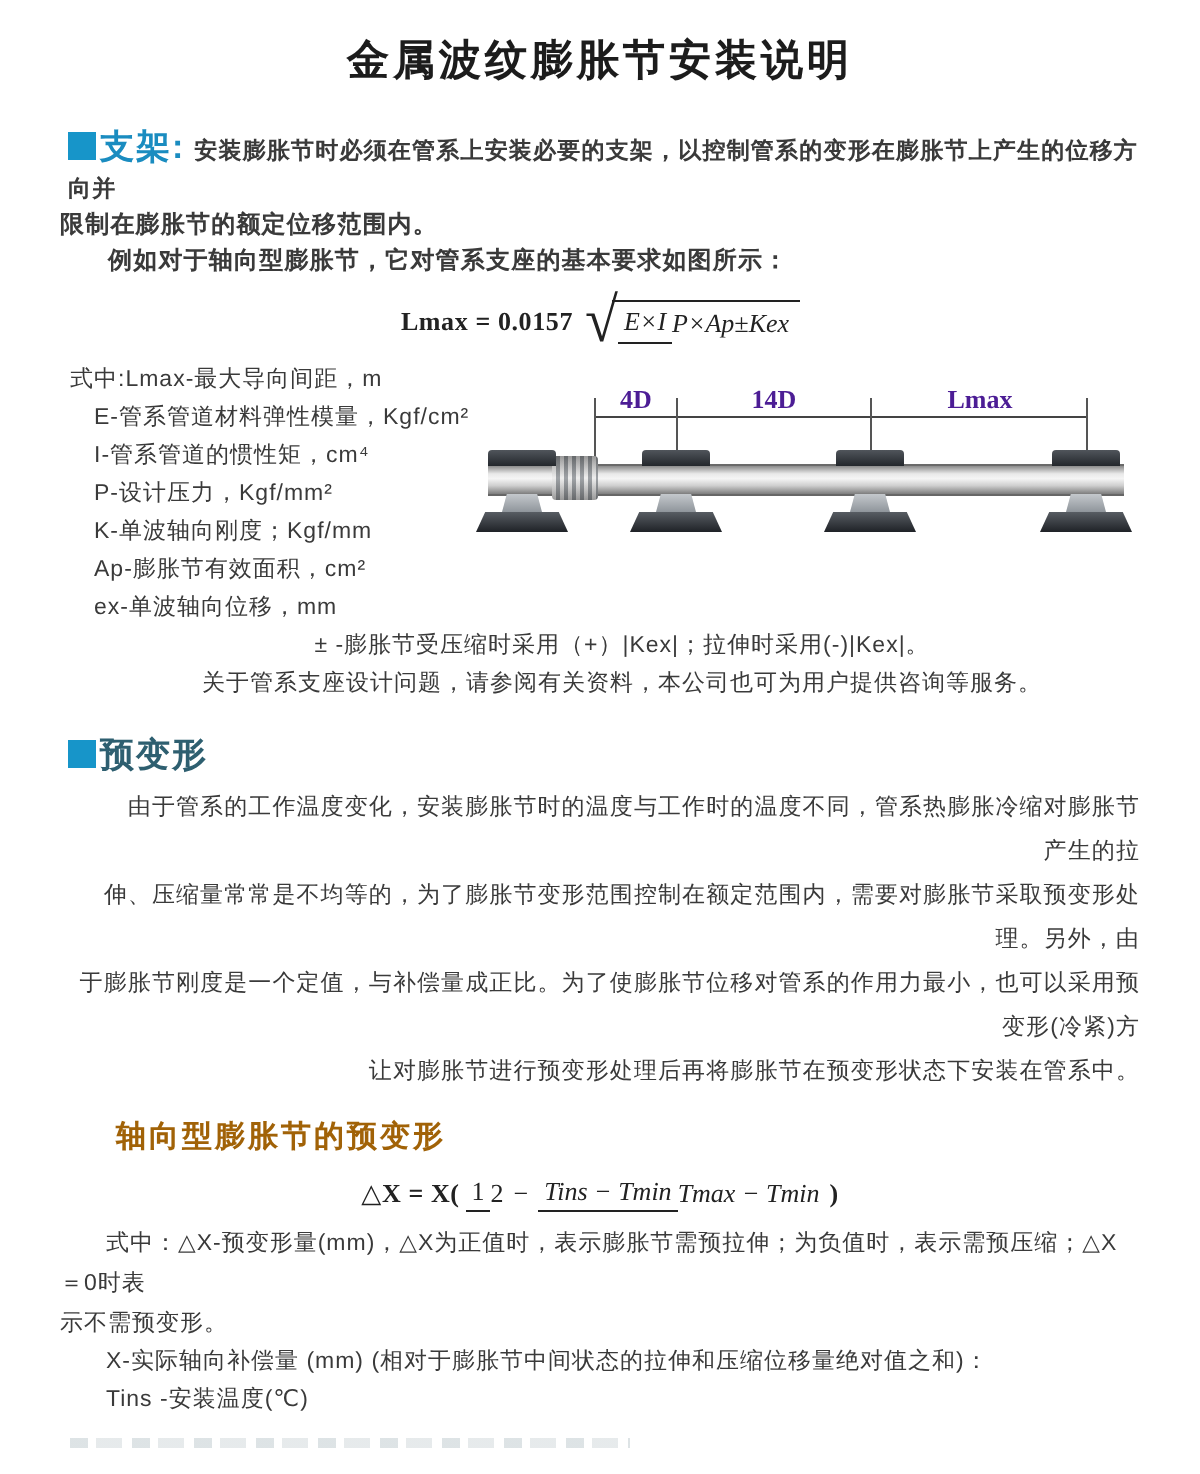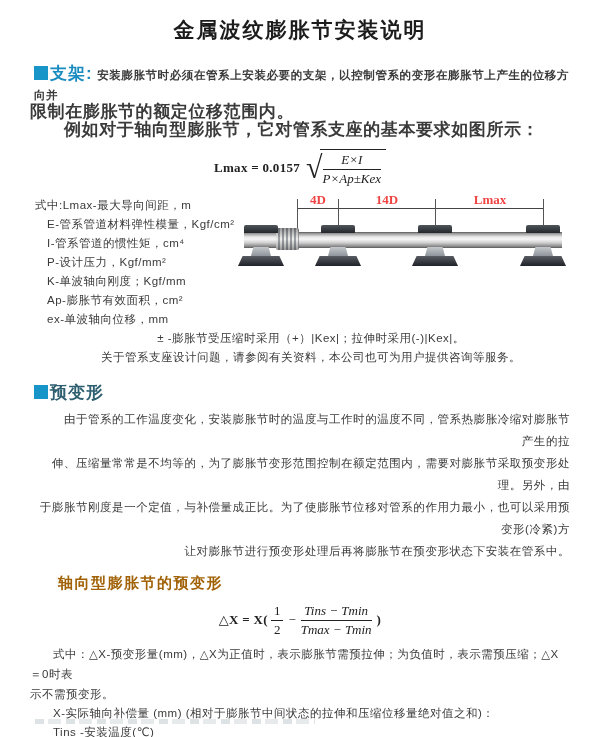--- a/index.html
+++ b/index.html
@@ -25,33 +25,33 @@
   .sec-head{margin-left:4px;}
   .marker{
     display:inline-block;width:14px;height:14px;
     background:#1795c9;vertical-align:-1px;margin-right:2px;
   }
   .sec-title{
     font-size:17px;font-weight:bold;color:#1a8cc0;letter-spacing:1px;
   }
   .sec-title.dark{color:#2e5f70;}
   .body-inline{font-size:11.5px;color:#3a3a3a;letter-spacing:0.6px;font-weight:bold;}
-  .bodyline{font-size:17px;line-height:18px;letter-spacing:0.6px;color:#3a3a3a;}
+  .bodyline{font-size:12px;line-height:18px;letter-spacing:0.6px;color:#3a3a3a;}
   .indent{text-indent:2em;}
   
   .formula{
     display:flex;justify-content:center;align-items:center;
     font-family:"Liberation Serif","DejaVu Serif",serif;
     font-size:13px;color:#222;
   }
   .f1{margin:10px 0 8px 0;}
   .f-bold{font-weight:bold;letter-spacing:0.3px;}
   .radical{font-size:30px;font-weight:400;line-height:0.8;margin:0 -3px 0 6px;transform:scaleY(1.05);}
   .root-box{border-top:1.5px solid #222;padding:2px 5px 0 3px;display:inline-block;}
-  .frac{display:inline-flex;flex-direction:column;text-align:center;line-height:1.25;vertical-align:middle;}
+  .frac{display:inline-flex;flex-direction:row;text-align:center;line-height:1.25;vertical-align:middle;}
   .frac .num{border-bottom:1px solid #222;padding:0 3px 1px 3px;display:block;}
   .frac .den{padding-top:1px;display:block;}
   .f-it{font-style:italic;}
   .f2{margin:10px 0 6px 0;}
   .f2 .frac, .f3 .frac{margin:0 3px;}
   .f-minus{margin:0 2px;}
   .f-close{margin-left:2px;}
   
   .defs{margin-top:8px;}
   .defs .d0{margin-left:5px;}
@@ -59,21 +59,21 @@
   .defs .dw{margin-left:22px;text-align:center;}
   .defline{font-size:11.5px;line-height:19px;letter-spacing:0.5px;color:#3a3a3a;}
   
   .diagram{position:absolute;left:240px;top:193px;width:356px;height:84px;}
   .dimline{position:absolute;left:57px;top:15px;width:247px;height:0;border-top:1.4px solid #444;}
   .tick{position:absolute;top:6px;width:0;height:34px;border-left:1.3px solid #555;}
   .t1{left:57px;}.t2{left:98px;}.t3{left:195px;}.t4{left:303px;}
   .dimlabel{
     position:absolute;top:0px;
     font-family:"Liberation Serif","DejaVu Serif",serif;
-    font-weight:bold;font-size:13px;color:#ef4444;
+    font-weight:bold;font-size:13px;color:#4c1d95;
     transform:translateX(-50%);background:#fff;padding:0 3px;line-height:13px;
   }
   .l4d{left:78px;}.l14d{left:147px;}.llmax{left:250px;}
   .pipe{
     position:absolute;left:4px;top:39px;width:318px;height:14px;
     background:linear-gradient(#8b8b8b 0%,#e9e9e9 28%,#f5f5f5 45%,#cfcfcf 70%,#7d7d7d 100%);
     border-top:1px solid #6a6a6a;border-bottom:1px solid #666;
   }
   .bellows{
     position:absolute;left:36px;top:35px;width:23px;height:22px;

